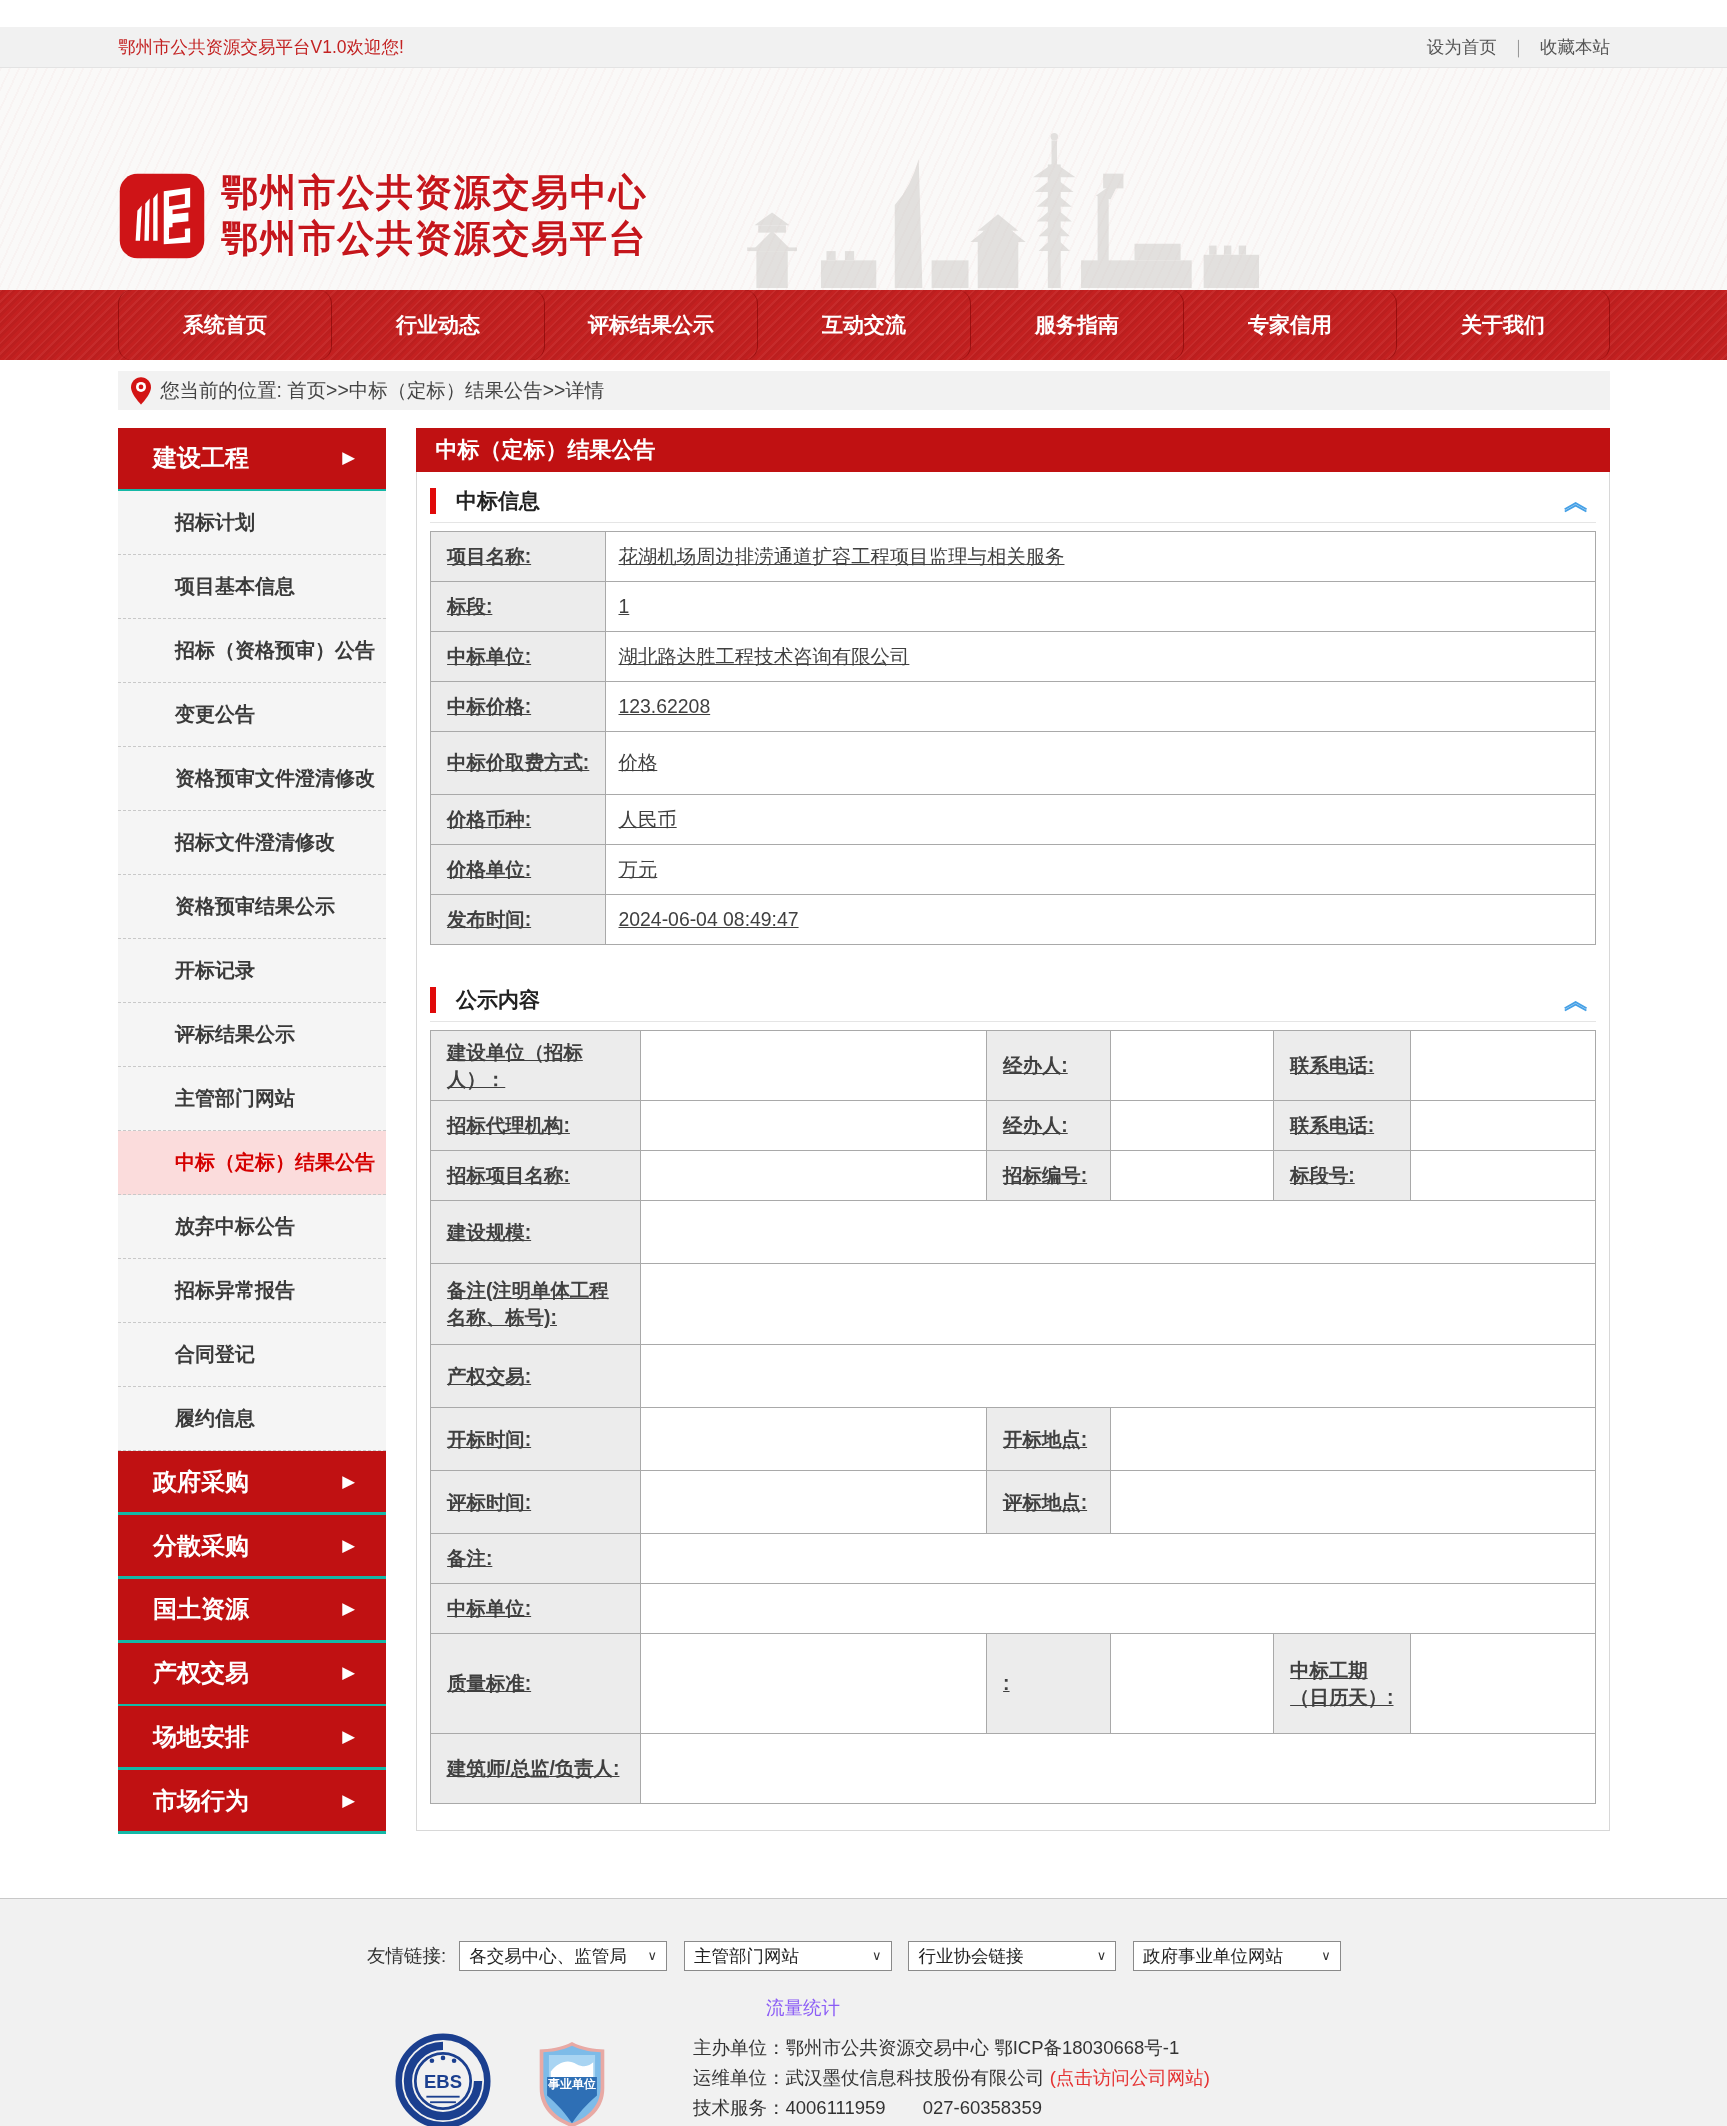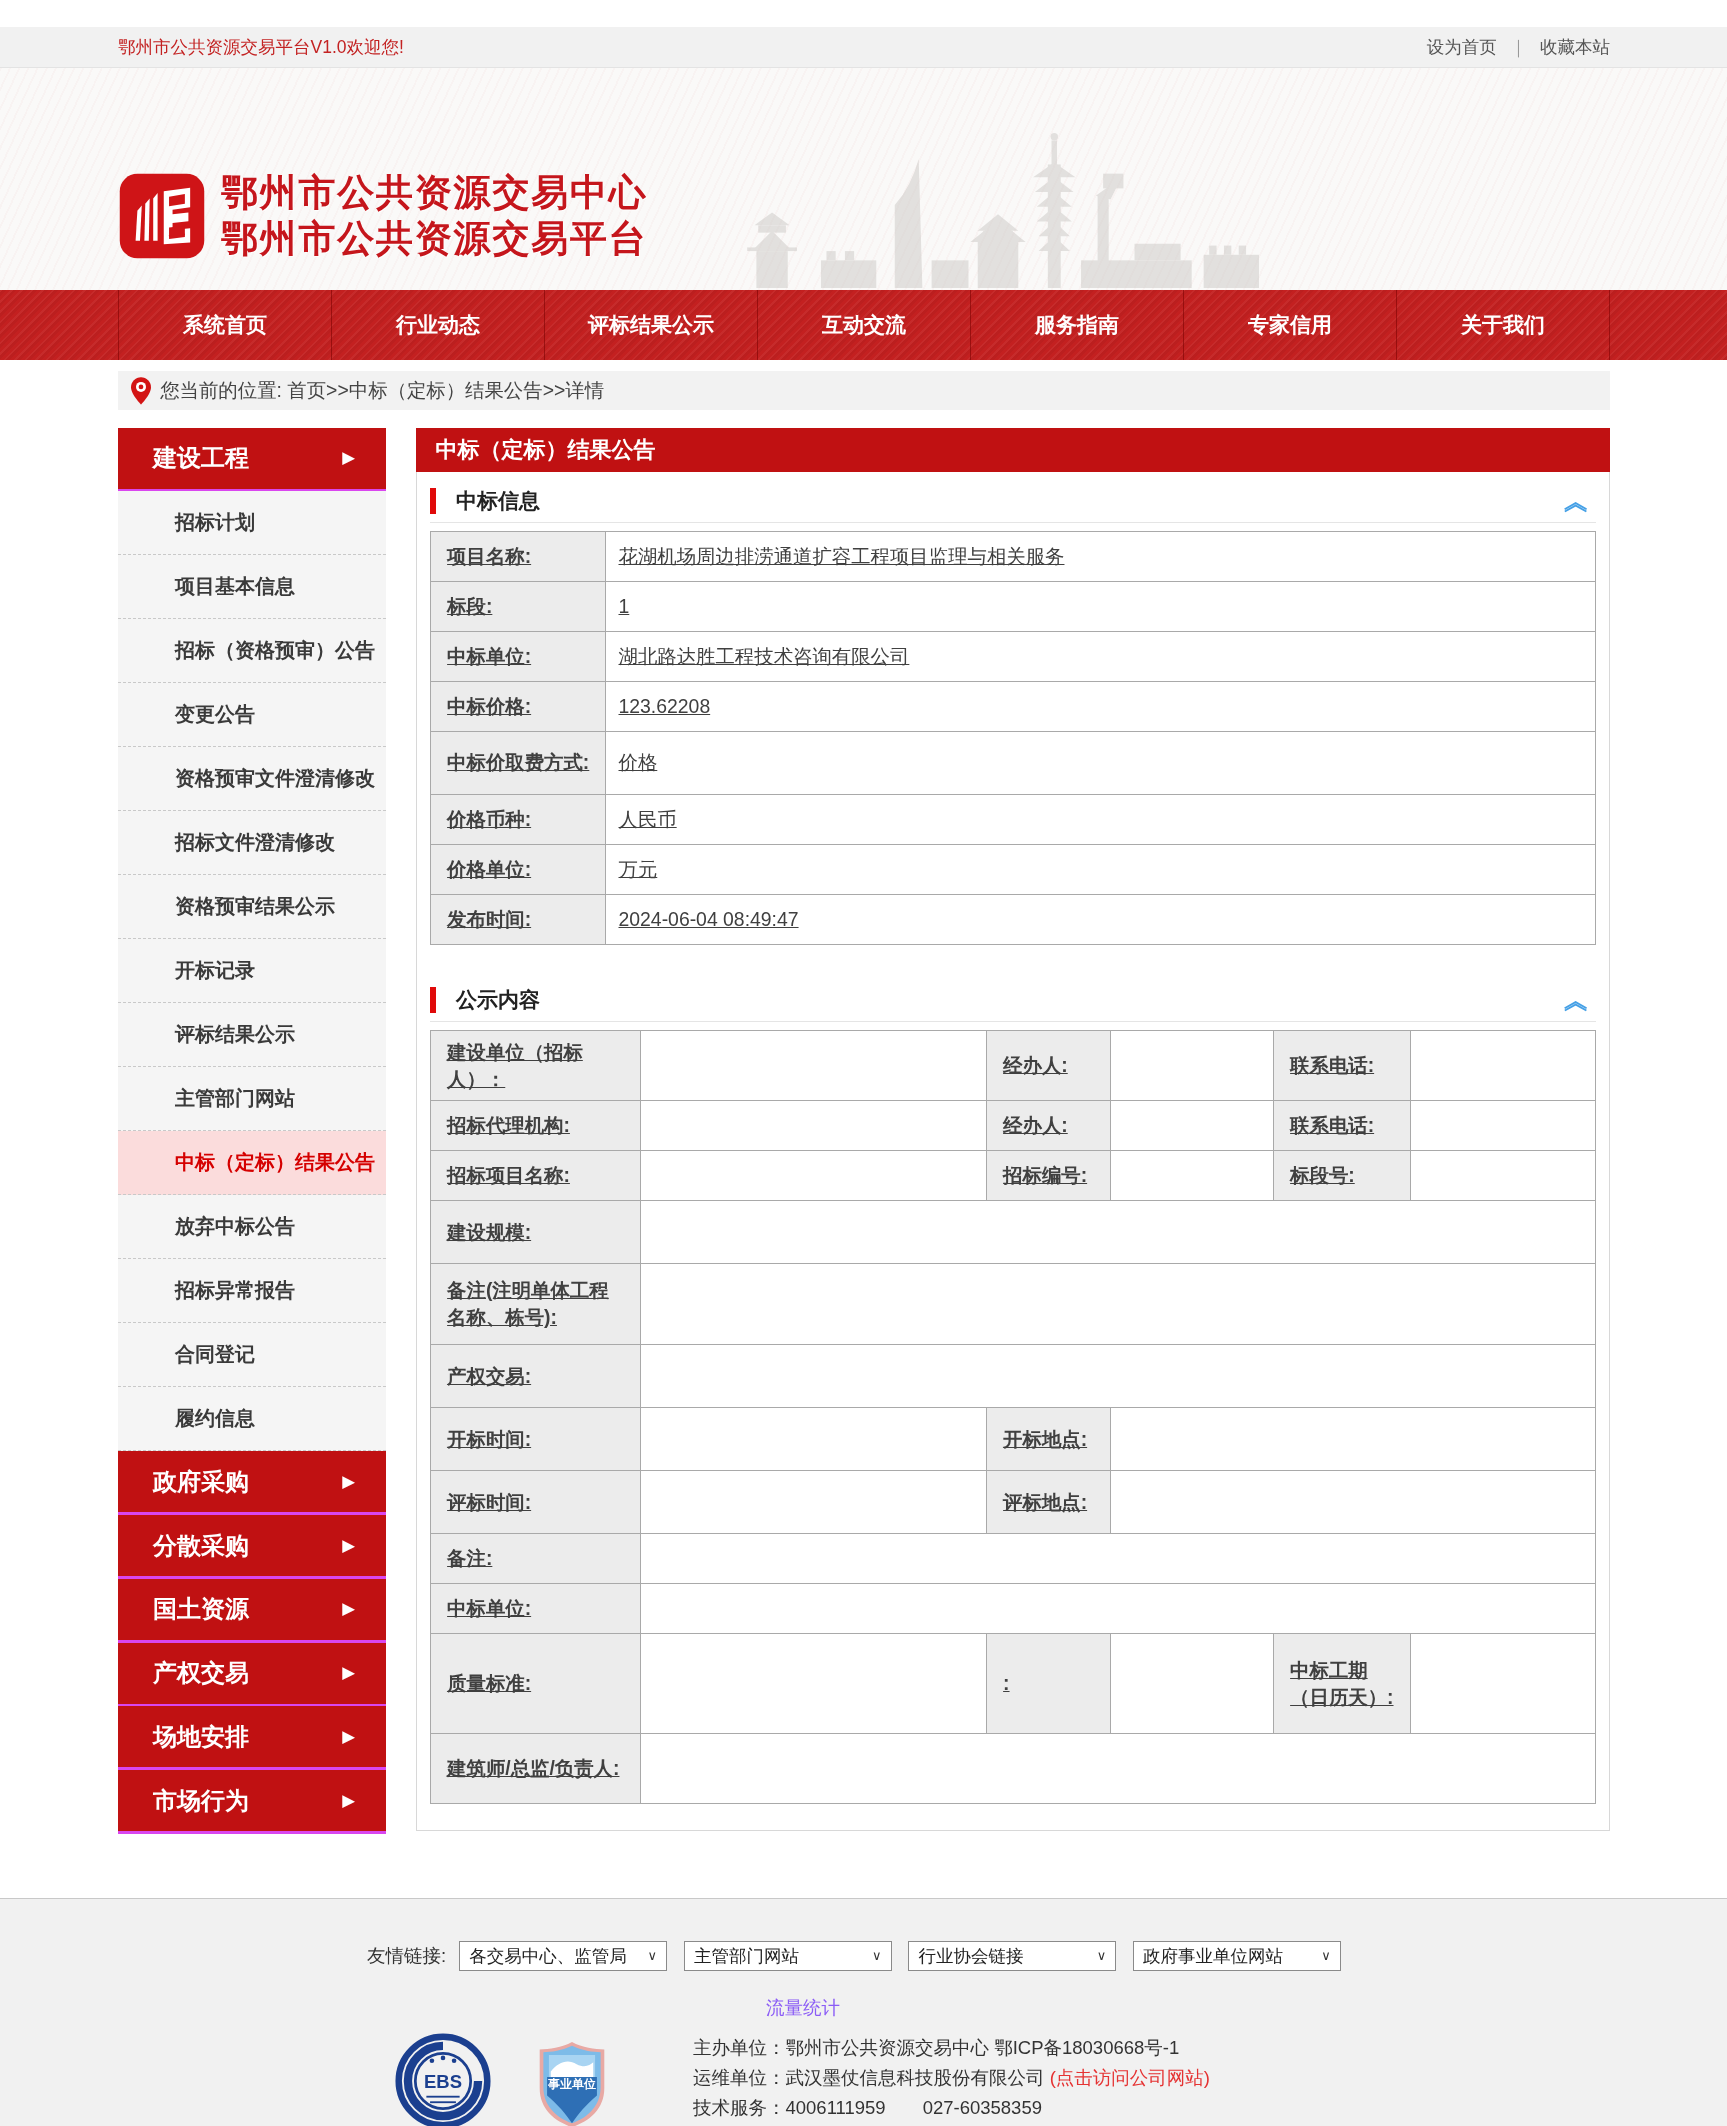--- a/index.html
+++ b/index.html
@@ -18,33 +18,33 @@
     background-image:repeating-linear-gradient(115deg, rgba(205,80,80,0.035) 0 1.8px, transparent 1.8px 8.3px); }
   .skyline { position:absolute; left:701px; top:54px; opacity:.55; }
   .brand { position:absolute; left:118px; top:102px; display:flex; align-items:center; }
   .logo { width:88px; height:88px; flex:0 0 88px; }
   .brand-titles { margin-left:14.8px; font-weight:bold; color:#c5161c; font-size:37px; line-height:46px; letter-spacing:1.8px; text-shadow:0.9px 0.9px 0 rgba(255,255,255,.8); }
 
   
   .nav { height:70px; background:#c32020;
     background-image:repeating-linear-gradient(135deg, rgba(255,255,255,0.05) 0 1.8px, rgba(0,0,0,0.04) 1.8px 4.6px, transparent 4.6px 7.4px); }
   .nav-inner { width:1492px; margin:0 118px; height:100%; display:flex; }
-  .nav-item { flex:1; display:flex; align-items:center; justify-content:center; color:#fff; font-size:21px; font-weight:bold; border-right:0.9px solid rgba(120,0,0,.55); cursor:pointer; }
+  .nav-item { flex:1; display:flex; align-items:center; justify-content:center; color:#fff; font-size:21px; font-weight:bold; border-right:0.9px solid rgba(120,0,0,.55); cursor:pointer;border-radius:14px; }
   .nav-item:first-child { border-left:0.9px solid rgba(120,0,0,.55); }
 
   
   .crumb-wrap { margin:11px 118px 0; height:39px; background:#f2f2f2; display:flex; align-items:center; padding:0 13px; }
   .pin { width:20px; height:28px; margin-right:9.2px; }
   .crumb-text { font-size:19.4px; color:#444; }
 
   
   .cols { display:flex; margin:17.5px 118px 0; align-items:flex-start; }
 
   
-  .sidebar { width:268px; flex:0 0 268px; background:#d946ef;text-align:center; }
+  .sidebar { width:268px; flex:0 0 268px; background:#14b8a6;text-align:center; }
   .side-cat { height:61px; background:#c01112; color:#fff; font-size:24px; font-weight:bold; display:flex; align-items:center; justify-content:space-between; padding:0 31px 0 35px; cursor:pointer; margin-bottom:2.8px; }
   .side-cat .arr { font-size:16.6px; }
   .side-items { background:#f5f5f5; }
   .side-item { height:64px; display:flex; align-items:center; padding-left:57px; font-size:20px; font-weight:bold; color:#3a3a3a; border-bottom:0.9px dashed #c9c9c9; cursor:pointer; }
   .side-item.active { background:#fbdcdc; color:#d50000; }
 
   
   .main { flex:1; margin-left:29.5px; }
   .main-titlebar { height:44px; background:#c01112; color:#fff; font-size:22px; font-weight:bold; display:flex; align-items:center; padding-left:20px; }
   .panel-body { border:0.9px solid #d8d8d8; border-top:none; background:#fff; padding:9.2px 13px 13px; }

